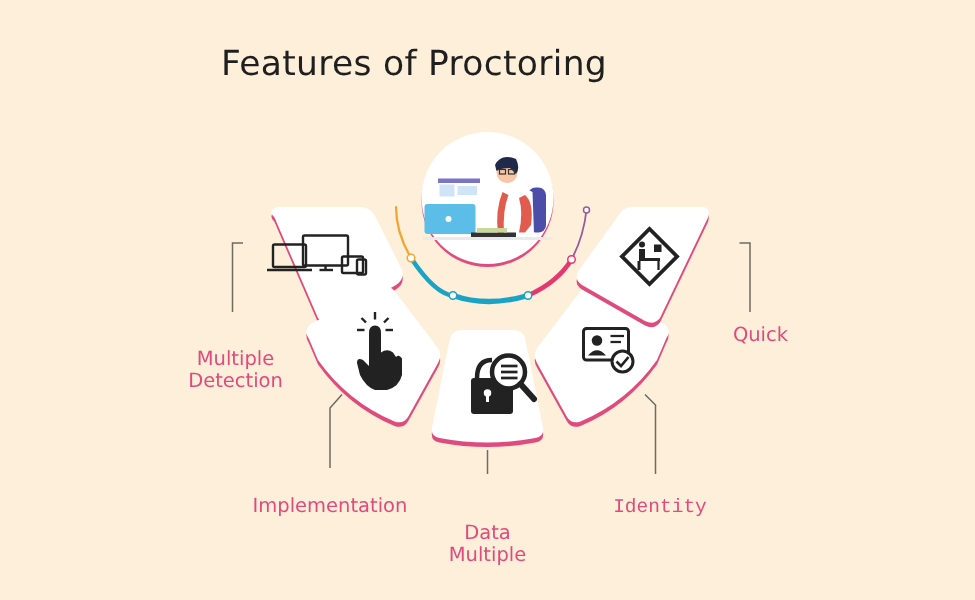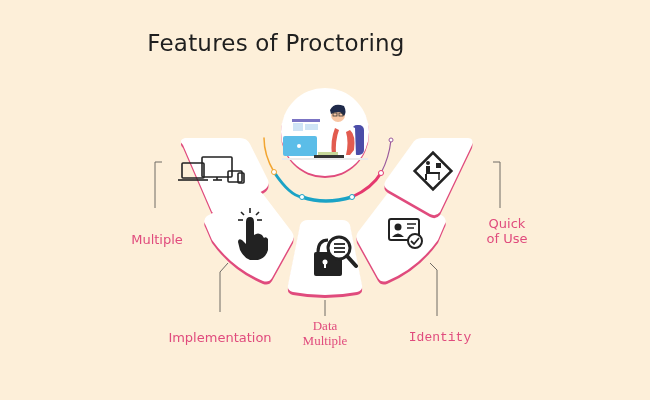--- a/index.html
+++ b/index.html
@@ -146,31 +146,31 @@
     <polyline points="162,162 155,162 155,208"></polyline>
     <polyline points="228,263 220,272 220,312"></polyline>
     <line x1="325" y1="300" x2="325" y2="316"></line>
     <polyline points="430,263 437,270 437,316"></polyline>
     <polyline points="493,162 500,162 500,208"></polyline>
   </g>
 </svg>
 
 <div class="label" style="left:112px; top:232px; width:90px;">
   <div>Multiple</div>
+  <div>Detection</div>
 </div>
 
 <div class="label" style="left:160px; top:330px; width:120px;">
   <div>Implementation</div>
 </div>
 
-<div class="label" style="left:285px; top:318px; width:80px;font-family:Liberation Serif, serif;">
+<div class="label" style="left:285px; top:348px; width:80px;">
   <div>Data</div>
   <div>Multiple</div>
 </div>
 
 <div class="label" style="left:385px; top:330px; width:110px;font-family:Liberation Mono, monospace;">
   <div>Identity</div>
 </div>
 
 <div class="label" style="left:472px; top:216px; width:70px;">
   <div>Quick</div>
-  <div>of Use</div>
 </div>
 
 </body></html>

